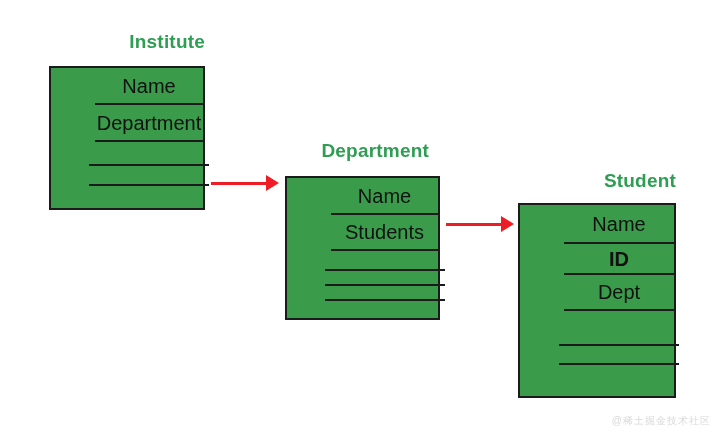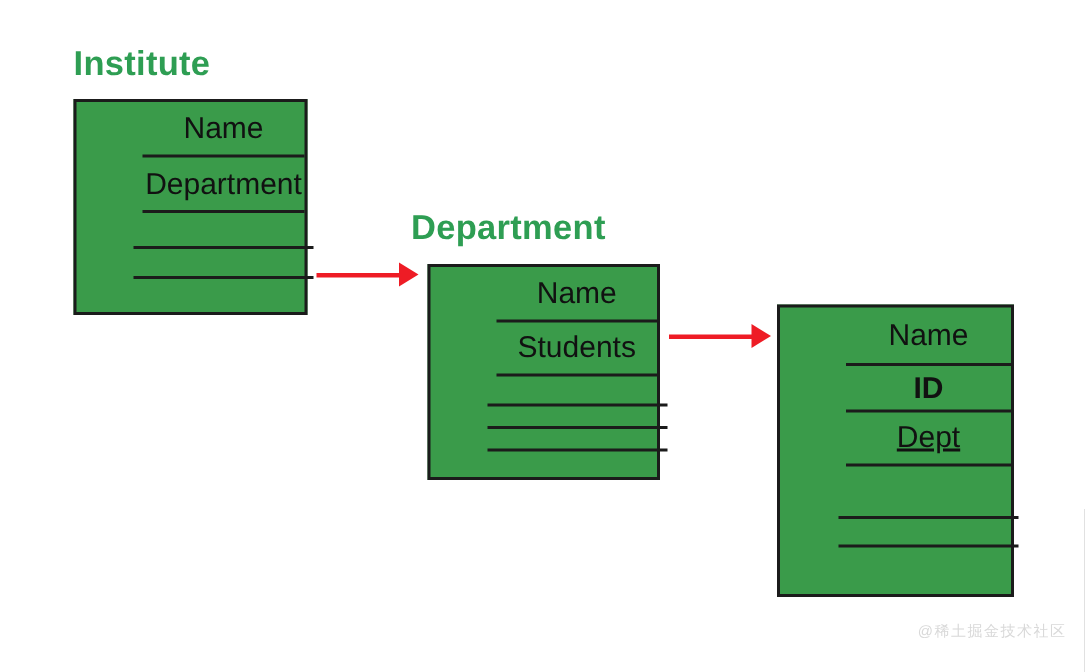--- a/index.html
+++ b/index.html
@@ -10,22 +10,22 @@
     --watermark-gray:#D9D9D9;
     --background:#FFFFFF;
   }
   html,body{margin:0;padding:0;}
   body{background:#888;font-family:"Liberation Sans",sans-serif;}
   .stage{
     position:relative;width:723px;height:448px;
     background:var(--background);overflow:hidden;
   }
   .entity-title{
-    position:absolute;text-align:left;
-    color:var(--title-green);font-weight:bold;font-size:23px;line-height:26px;
+    position:absolute;text-align:right;
+    color:var(--title-green);font-weight:bold;font-size:19px;line-height:26px;
     letter-spacing:0.2px;
   }
   .entity-box{
     position:absolute;box-sizing:border-box;
     background:var(--box-fill);
     border:2px solid var(--line-black);
     display:flex;flex-direction:column;padding-left:44px;
   }
   .row{
     box-sizing:border-box;
@@ -84,24 +84,25 @@
       <div class="bline" style="top:33px;"></div>
       <div class="bline" style="top:48px;"></div>
     </div>
   </div>
 
   <div class="arrow" style="left:446px;top:216px;width:68px;">
     <div class="shaft" style="width:57px;"></div>
     <div class="head" style="left:55px;"></div>
   </div>
 
+  <div class="entity-title" style="left:518px;top:168px;width:158px;">Student</div>
   <div class="entity-box" style="left:518px;top:203px;width:158px;height:195px;">
     <div class="row" style="height:39px;">Name</div>
     <div class="row" style="height:31px;font-weight:bold;">ID</div>
-    <div class="row" style="height:36px;text-decoration:underline;">Dept</div>
+    <div class="row" style="height:36px;">Dept</div>
     <div class="blank">
       <div class="bline" style="top:33px;"></div>
       <div class="bline" style="top:52px;"></div>
     </div>
   </div>
 
   <div class="watermark">@稀土掘金技术社区</div>
 
 </div>
 

